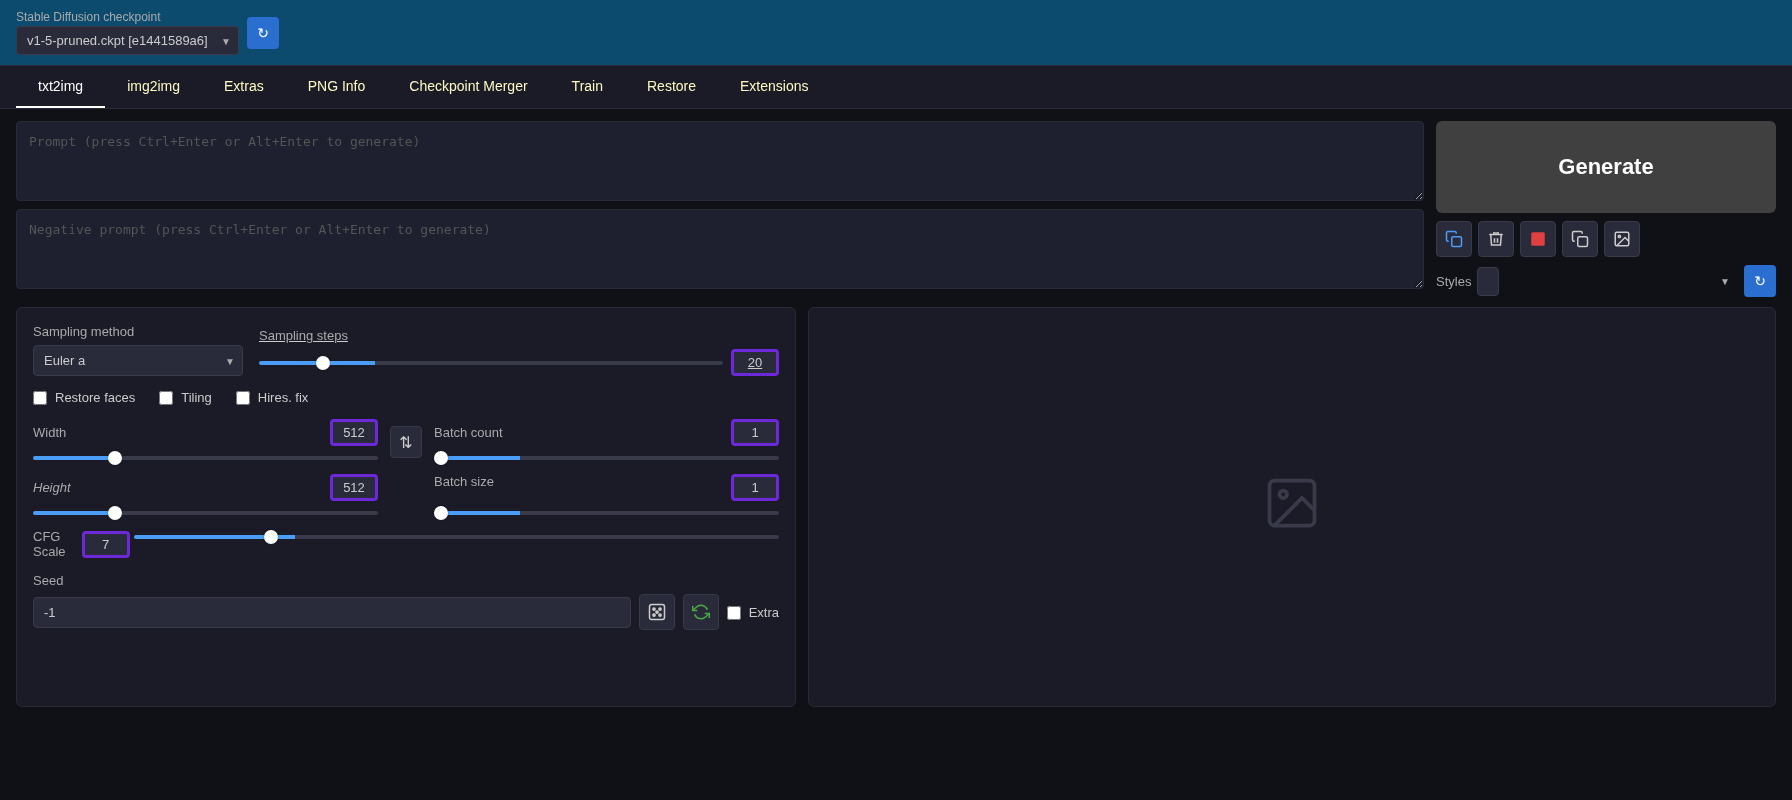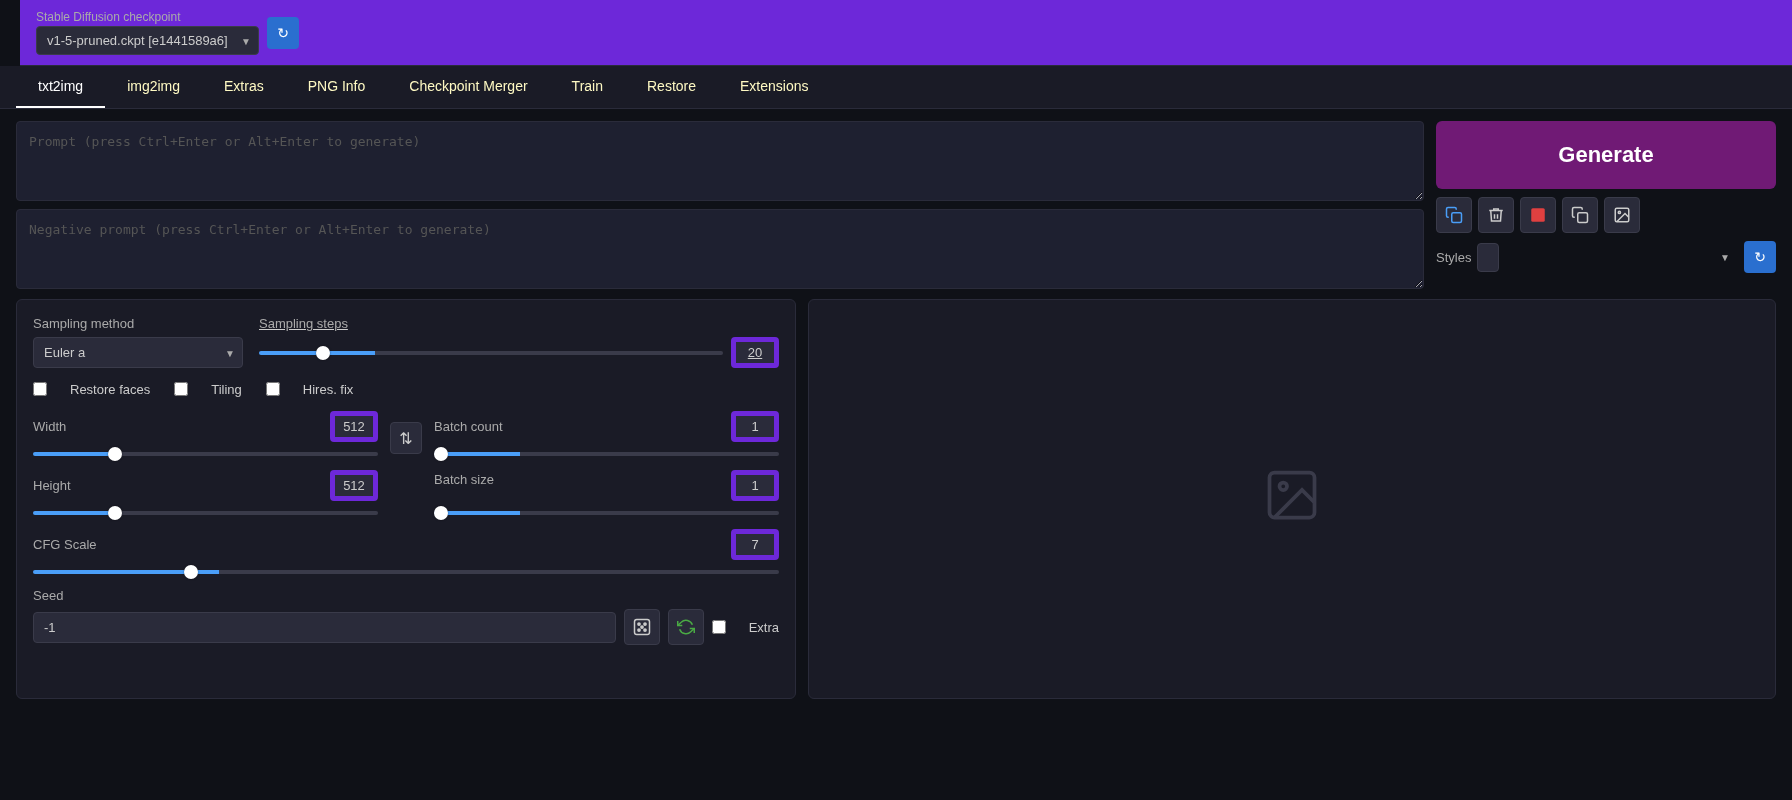--- a/index.html
+++ b/index.html
@@ -11,24 +11,23 @@
       width: 1792px;
       min-height: 800px;
       overflow-x: hidden;
     }
 
     
     .top-bar {
       display: flex;
       align-items: center;
       padding: 10px 16px;
-      background: #6d28d9;
+      background: #0c4a6e;
       gap: 10px;
       border-bottom: 1px solid #2a2b3a;
-      margin-left: 20px;
     }
     .checkpoint-section {
       display: flex;
       align-items: center;
       gap: 8px;
     }
     .checkpoint-label {
       color: #aaa;
       font-size: 12px;
     }
@@ -124,28 +123,28 @@
     }
     .prompt-box::placeholder { color: #555; }
 
     .right-panel {
       display: flex;
       flex-direction: column;
       gap: 8px;
       min-width: 340px;
     }
     .generate-btn {
-      background: #701a75;
+      background: #404040;
       border: none;
       border-radius: 6px;
       color: #fff;
       font-size: 22px;
       font-weight: bold;
       cursor: pointer;
-      height: 68px;
+      height: 92px;
       width: 100%;
       transition: background 0.2s;
     }
 
     .action-buttons {
       display: flex;
       gap: 6px;
       align-items: center;
     }
     .action-btn {
@@ -273,21 +272,21 @@
     }
 
     
     .slider-with-value {
       display: flex;
       align-items: center;
       gap: 8px;
     }
     .slider-value {
       background: #2a2b3a;
-      border: 5px solid #6d28d9;
+      border: 3px solid #6d28d9;
       color: #ccc;
       padding: 3px 8px;
       border-radius: 4px;
       font-size: 13px;
       min-width: 48px;
       text-align: center;
     }
     input[type="range"] {
       -webkit-appearance: none;
       appearance: none;
@@ -326,22 +325,22 @@
     }
 
     
     .checkboxes-row {
       display: flex;
       gap: 24px;
       align-items: center;
     }
     .checkbox-item {
       display: flex;
-      align-items: flex-start;
-      gap: 23px;
+      align-items: flex-end;
+      gap: 8px;
       cursor: pointer;
     }
     .checkbox-item input[type="checkbox"] {
       width: 14px;
       height: 14px;
       cursor: pointer;
       accent-color: #4a9ef8;
     }
     .checkbox-label {
       color: #ccc;
@@ -377,21 +376,21 @@
       justify-content: center;
       cursor: pointer;
       font-size: 16px;
       align-self: flex-end;
       margin-bottom: 2px;
     }
 
     
     .cfg-row {
       display: flex;
-      flex-direction: column;
+      flex-direction: row;
       gap: 4px;
     }
 
     
     .seed-row {
       display: flex;
       flex-direction: column;
       gap: 6px;
     }
     .seed-input-row {
@@ -564,21 +563,21 @@
             <span class="slider-value">1</span>
           </div>
           <input type="range" class="full-width-slider slider-batch-count" min="1" max="100" value="1" style="margin-top: 6px;">
         </div>
       </div>
 
       <div class="dimensions-row">
 
         <div class="dim-section">
           <div class="dim-label-row">
-            <span class="section-label" style="margin-bottom:0;">Height</span>
+            <span class="section-label" style="margin-bottom:0;font-style:italic;">Height</span>
             <span class="slider-value">512</span>
           </div>
           <input type="range" class="full-width-slider slider-height" min="64" max="2048" value="512" style="margin-top: 6px;">
         </div>
 
         <div style="width:32px;"></div>
 
         <div class="dim-section">
           <div class="dim-label-row">
             <span class="section-label" style="margin-bottom:12px;">Batch size</span>

